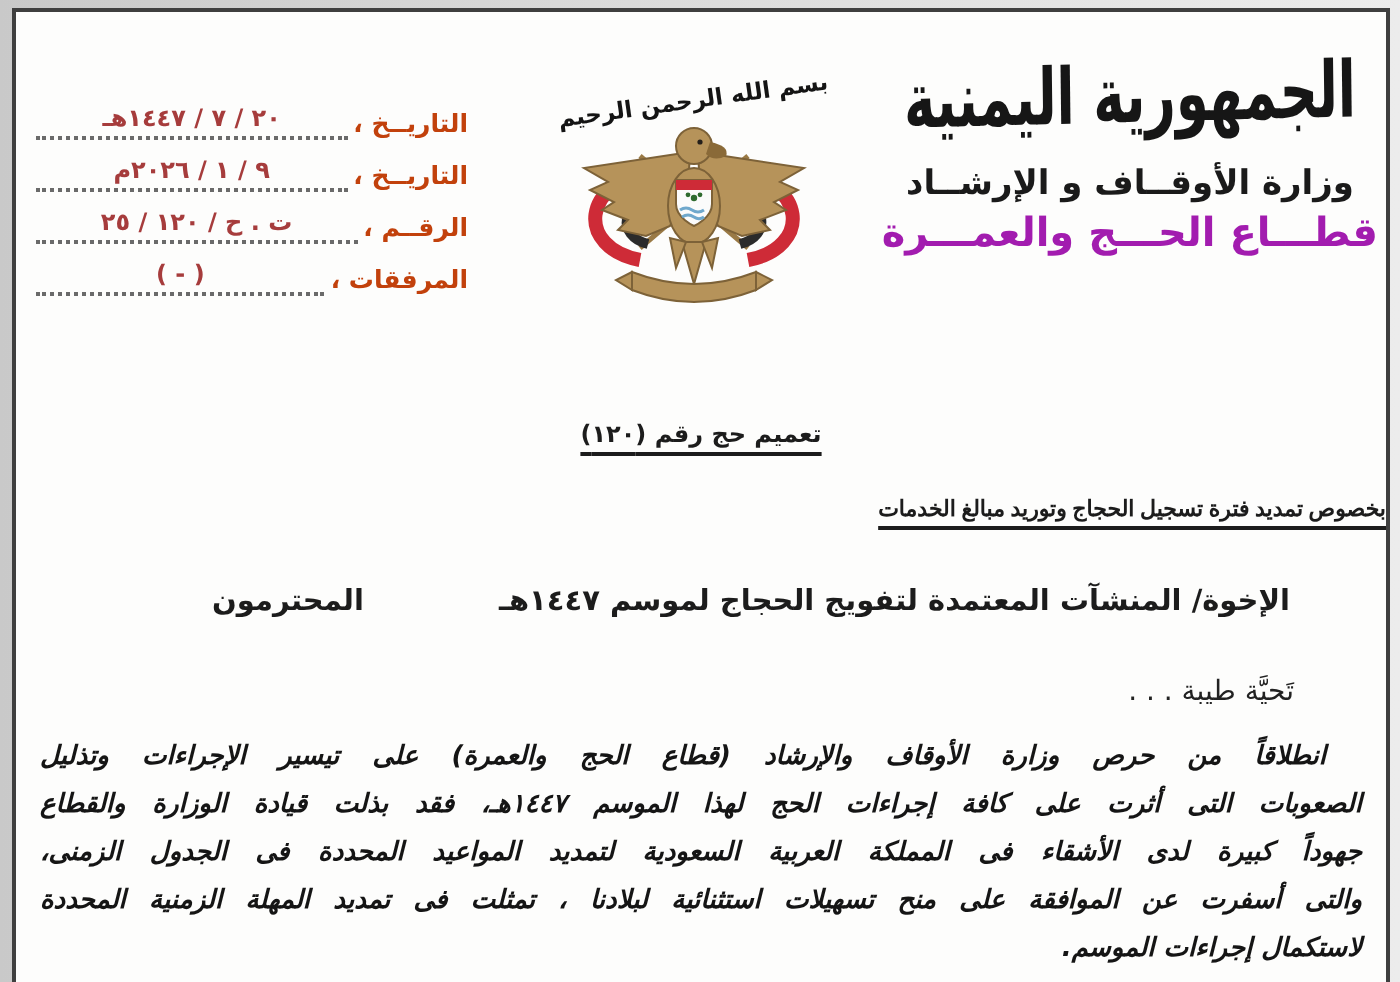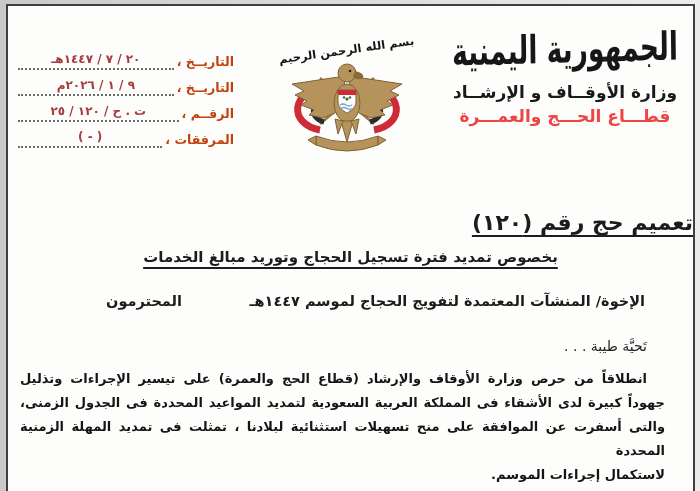--- a/index.html
+++ b/index.html
@@ -38,43 +38,43 @@
   .wave{fill:none; stroke:#6fa8cc; stroke-width:1.5;}
   .plant{fill:#2f6b2f;}
   .eye{fill:#241f1a;}
   .org-block{position:absolute; right:4px; top:20px; width:248px; text-align:center; direction:rtl;}
   .org-country{
     font-size:26px; font-weight:bold; white-space:nowrap; color:#161616;
     transform:scale(1.02,1.5) rotate(-1deg); transform-origin:center; line-height:30px;
     margin-top:8px; margin-bottom:16px;
   }
   .org-ministry{font-size:17px; font-weight:bold; white-space:nowrap; line-height:24px; color:#1a1a1a;}
-  .org-sector{font-size:17px; font-weight:bold; white-space:nowrap; line-height:24px; color:#ef4444;}
+  .org-sector{font-size:20px; font-weight:bold; white-space:nowrap; line-height:24px; color:#a21caf;}
   
   .doc-title{
-    position:absolute; top:204px; left:0; right:0; text-align:right;
-    font-size:22px; font-weight:bold;
+    position:absolute; top:204px; left:0; right:0; text-align:center;
+    font-size:12px; font-weight:bold;
     text-decoration:underline; text-underline-offset:5px; text-decoration-thickness:1.5px;
   }
   .doc-subject{
-    position:absolute; top:242px; left:0; right:0; text-align:center;
-    font-size:15px; font-weight:bold;
-    text-decoration:underline; text-underline-offset:5px; text-decoration-thickness:1.5px;
+    position:absolute; top:242px; left:0; right:0; text-align:right;
+    font-size:11px; font-weight:bold;
+    text-decoration:underline; text-underline-offset:5px; text-decoration-thickness:1.5px;font-family:Liberation Serif, serif;
   }
   .addressee{
     position:absolute; top:287px; left:0; right:0; direction:rtl;
     display:flex; justify-content:space-between; align-items:baseline;
     padding-right:48px; padding-left:98px;
     font-size:14.5px; font-weight:bold;
   }
   .greeting{
     position:absolute; top:332px; left:0; right:0; direction:rtl;
     padding-right:46px; font-size:14px; color:#222;
   }
-  .body-block{position:absolute; top:361px; left:12px; right:28px; direction:rtl;}
+  .body-block{position:absolute; top:361px; left:12px; right:12px; direction:rtl;font-style:italic;}
   .body-line{
     font-size:13px; font-weight:bold; line-height:24px; color:#151515;
     text-align:justify; text-align-last:justify; white-space:normal;
   }
   .body-line.first{text-indent:18px;}
   .body-line.last{text-align:center; text-align-last:right;}
 </style>
 </head>
 <body>
 
@@ -142,18 +142,19 @@
 
   <div class="addressee">
     <span>الإخوة/ المنشآت المعتمدة لتفويج الحجاج لموسم ١٤٤٧هـ</span>
     <span>المحترمون</span>
   </div>
 
   <div class="greeting">تَحيَّة طيبة . . .</div>
 
   <div class="body-block">
     <div class="body-line first">انطلاقاً من حرص وزارة الأوقاف والإرشاد (قطاع الحج والعمرة) على تيسير الإجراءات وتذليل</div>
+    <div class="body-line">الصعوبات التى أثرت على كافة إجراءات الحج لهذا الموسم ١٤٤٧هـ، فقد بذلت قيادة الوزارة والقطاع</div>
     <div class="body-line">جهوداً كبيرة لدى الأشقاء فى المملكة العربية السعودية لتمديد المواعيد المحددة فى الجدول الزمنى،</div>
     <div class="body-line">والتى أسفرت عن الموافقة على منح تسهيلات استثنائية لبلادنا ، تمثلت فى تمديد المهلة الزمنية المحددة</div>
     <div class="body-line last">لاستكمال إجراءات الموسم.</div>
   </div>
 
 </div>
 
 </body></html>

